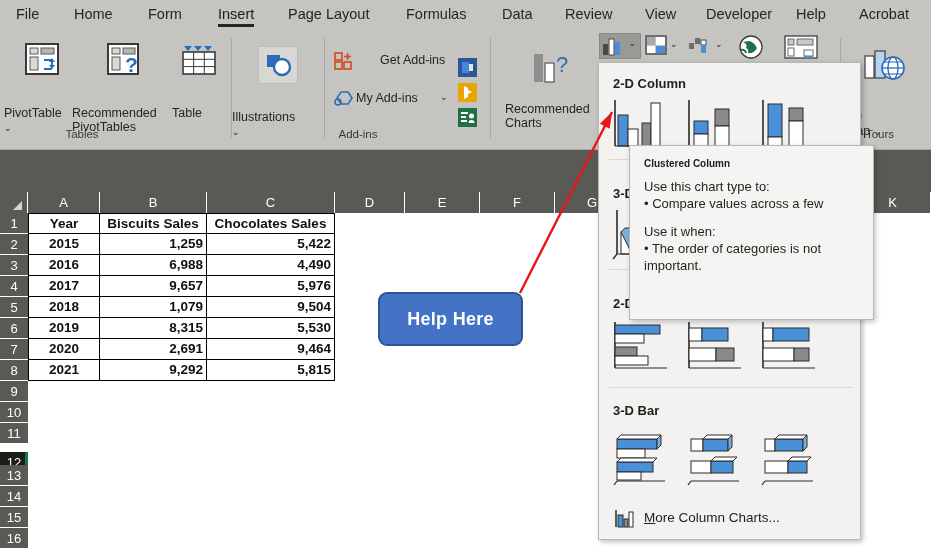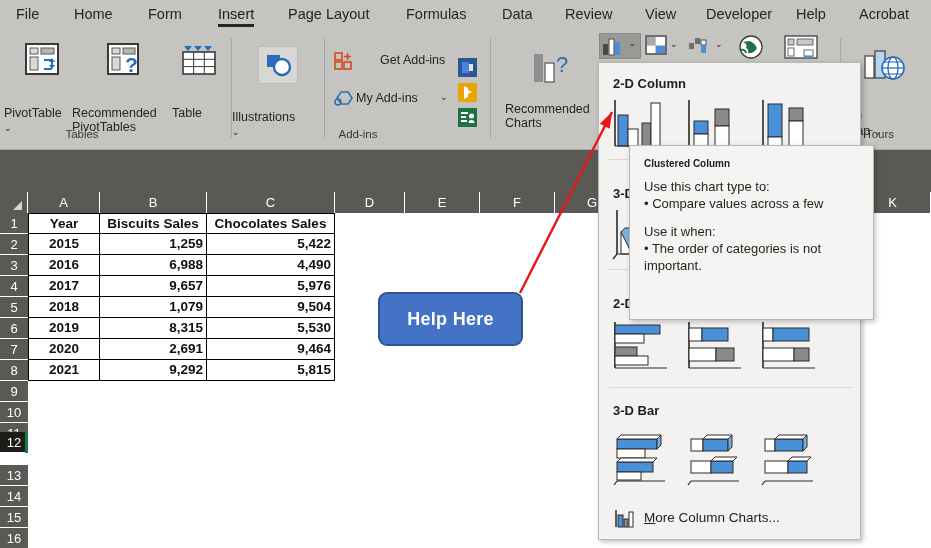--- a/index.html
+++ b/index.html
@@ -432,21 +432,21 @@
         <div class="rowhdr" style="top: 42px;">2</div>
         <div class="rowhdr" style="top: 63px;">3</div>
         <div class="rowhdr" style="top: 84px;">4</div>
         <div class="rowhdr" style="top: 105px;">5</div>
         <div class="rowhdr" style="top: 126px;">6</div>
         <div class="rowhdr" style="top: 147px;">7</div>
         <div class="rowhdr" style="top: 168px;">8</div>
         <div class="rowhdr" style="top: 189px;">9</div>
         <div class="rowhdr" style="top: 210px;">10</div>
         <div class="rowhdr" style="top: 231px;">11</div>
-        <div class="rowhdr sel" style="top: 240px;">12</div>
+        <div class="rowhdr sel" style="top: 260px;">12</div>
         <div class="rowhdr" style="top: 273px;">13</div>
         <div class="rowhdr" style="top: 294px;">14</div>
         <div class="rowhdr" style="top: 315px;">15</div>
         <div class="rowhdr" style="top: 336px;">16</div>
       </div>
     <div id="cells">
         <div class="cell ctr" style="left: 28px; width: 72px; top: 21px; border-left: 1px solid rgb(0, 0, 0); border-top: 1px solid rgb(0, 0, 0);">Year</div>
         <div class="cell ctr" style="left: 100px; width: 107px; top: 21px; border-left: none; border-top: 1px solid rgb(0, 0, 0);">Biscuits Sales</div>
         <div class="cell ctr" style="left: 207px; width: 128px; top: 21px; border-left: none; border-top: 1px solid rgb(0, 0, 0);">Chocolates Sales</div>
         <div class="cell ctr" style="left: 28px; width: 72px; top: 42px; border-left: 1px solid rgb(0, 0, 0); border-top: none;">2015</div>

